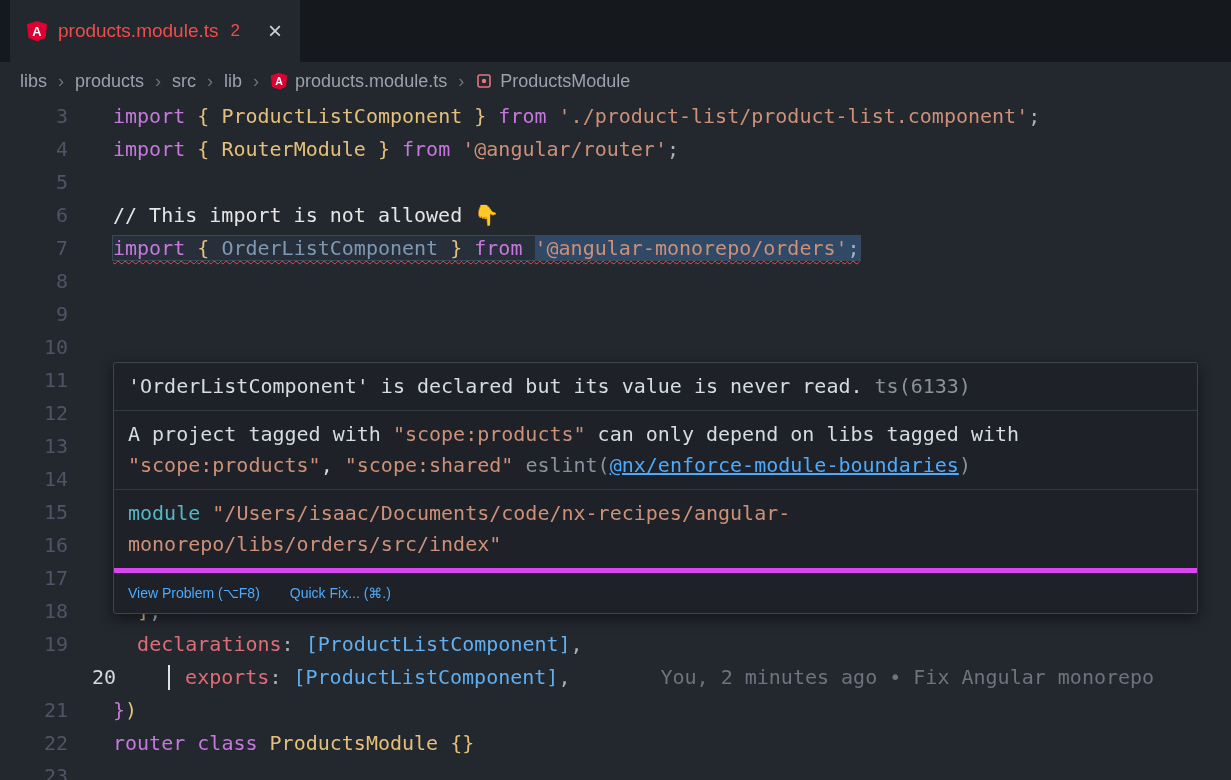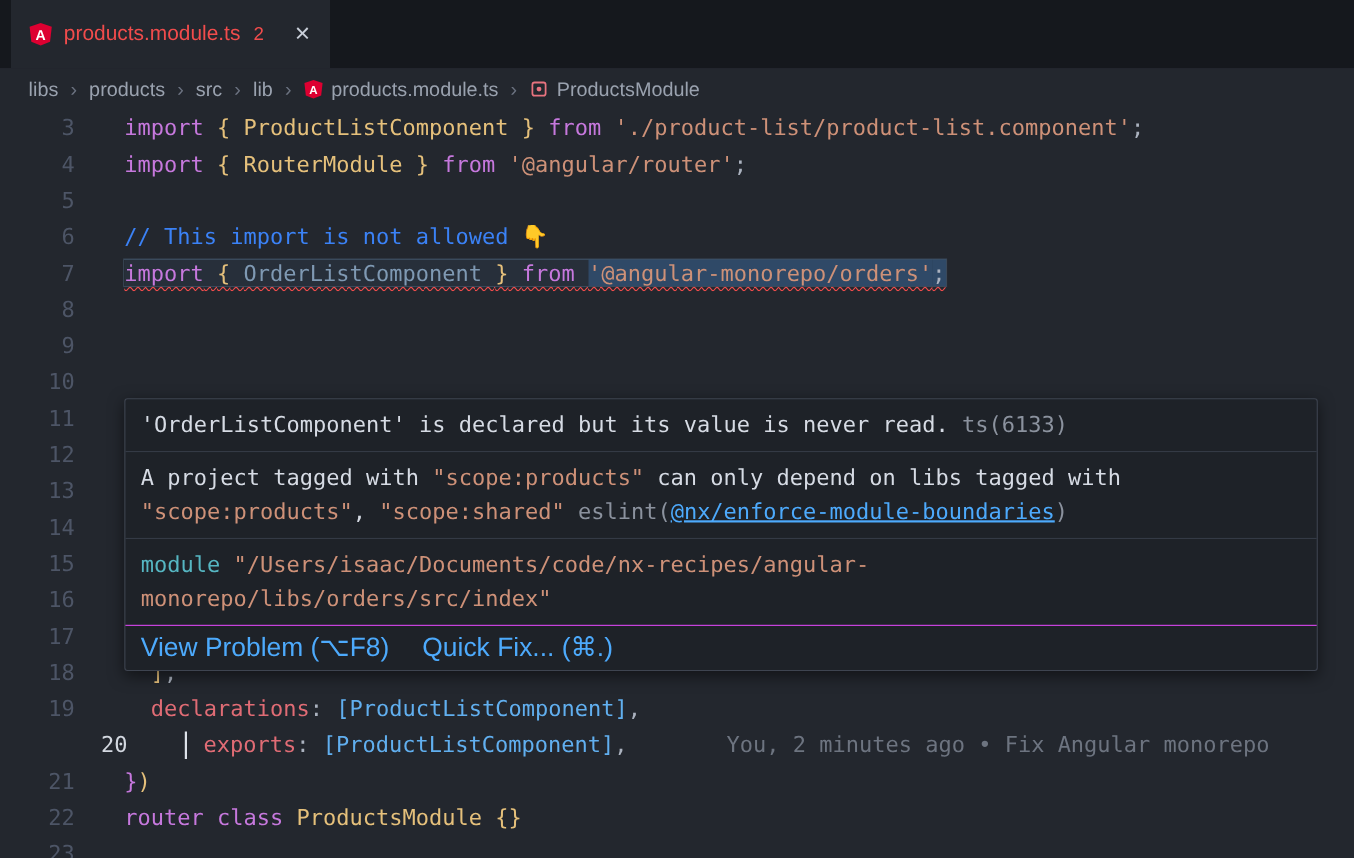--- a/index.html
+++ b/index.html
@@ -10,21 +10,21 @@
   .tabbar{position:absolute;top:0;left:0;right:0;height:62px;background:#15181d;
           display:flex;align-items:stretch;padding-left:10px;}
   .tab{display:flex;align-items:center;gap:10px;background:#23272e;padding:0 18px 0 16px;cursor:pointer;}
   .tab-icon svg{width:22px;height:22px;display:block;}
   .tab-title{font-size:19px;color:var(--error-red,#f14c4c);}
   .tab-badge{font-size:17px;color:var(--error-red,#f14c4c);margin-left:2px;}
   .tab-close{font-size:24px;color:#c9cfd9;margin-left:18px;line-height:1;cursor:pointer;}
 
   
   .breadcrumbs{position:absolute;top:62px;left:0;right:0;height:38px;background:#23272e;
-               display:flex;align-items:center;padding-left:26px;font-size:18px;color:#9aa2af;}
+               display:flex;align-items:center;padding-left:20px;font-size:18px;color:#9aa2af;}
   .bc-item{display:inline-flex;align-items:center;gap:7px;cursor:pointer;}
   .bc-icon svg{width:18px;height:18px;display:block;}
   .bc-sep{margin:0 11px;color:#6b7280;}
 
   
   .editor{position:absolute;top:100px;left:0;right:0;bottom:0;
           font-family:"DejaVu Sans Mono",monospace;font-size:20px;line-height:33px;}
   .line{display:flex;height:33px;}
   .ln{flex:0 0 68px;width:68px;text-align:right;color:#4d5566;user-select:none;}
   .line.current .ln{color:#d3d8e0;padding-left:48px;}
@@ -42,37 +42,37 @@
   .tok{white-space:pre;}
   .kw{color:#c678dd}       
   .cls{color:#e5c07b}      
   .var{color:#61afef}      
   .prop{color:#e06c75}     
   .str{color:#ce9178}      
   .pun{color:#abb2bf}      
   .bg{color:#e5c07b}       
   .bp{color:#c678dd}       
   .bb{color:#61afef}       
-  .cmt{color:#3b82f6}      
+  .cmt{color:#e5e5e5}      
   .dim{color:#7f99b3}      
 
   
   .hover-popup{position:absolute;left:113px;top:262px;width:1083px;background:#1e2228;
                border:1px solid #3e4450;border-radius:3px;box-shadow:0 4px 14px rgba(0,0,0,.5);z-index:10;}
   .hover-row{padding:8px 14px;line-height:31px;color:#d6dbe4;white-space:pre-wrap;
              word-break:break-word;border-top:1px solid #343a45;}
   .hover-row:first-child{border-top:none;}
   .hover-code .cl{white-space:pre;}
   .msg{color:#d6dbe4}
   .meta{color:#8b929e}
   .strq{color:#ce9178}
   .link{color:var(--link-blue,#4daafc);text-decoration:underline;cursor:pointer;}
   .kw3{color:#56b6c2}
-  .hover-actions{border-top:1px solid #d946ef;padding:8px 14px;display:flex;gap:30px;
-                 font-family:"Liberation Sans",sans-serif;font-size:24px;line-height:24px;}
+  .hover-actions{border-top:5px solid #d946ef;padding:8px 14px;display:flex;gap:30px;
+                 font-family:"Liberation Sans",sans-serif;font-size:14px;line-height:24px;}
   .action{color:var(--link-blue,#4daafc);cursor:pointer;}
 </style>
 </head>
 <body>
 
 <div class="app">
 
   <div class="tabbar">
     <div class="tab">
       <span class="tab-icon">

